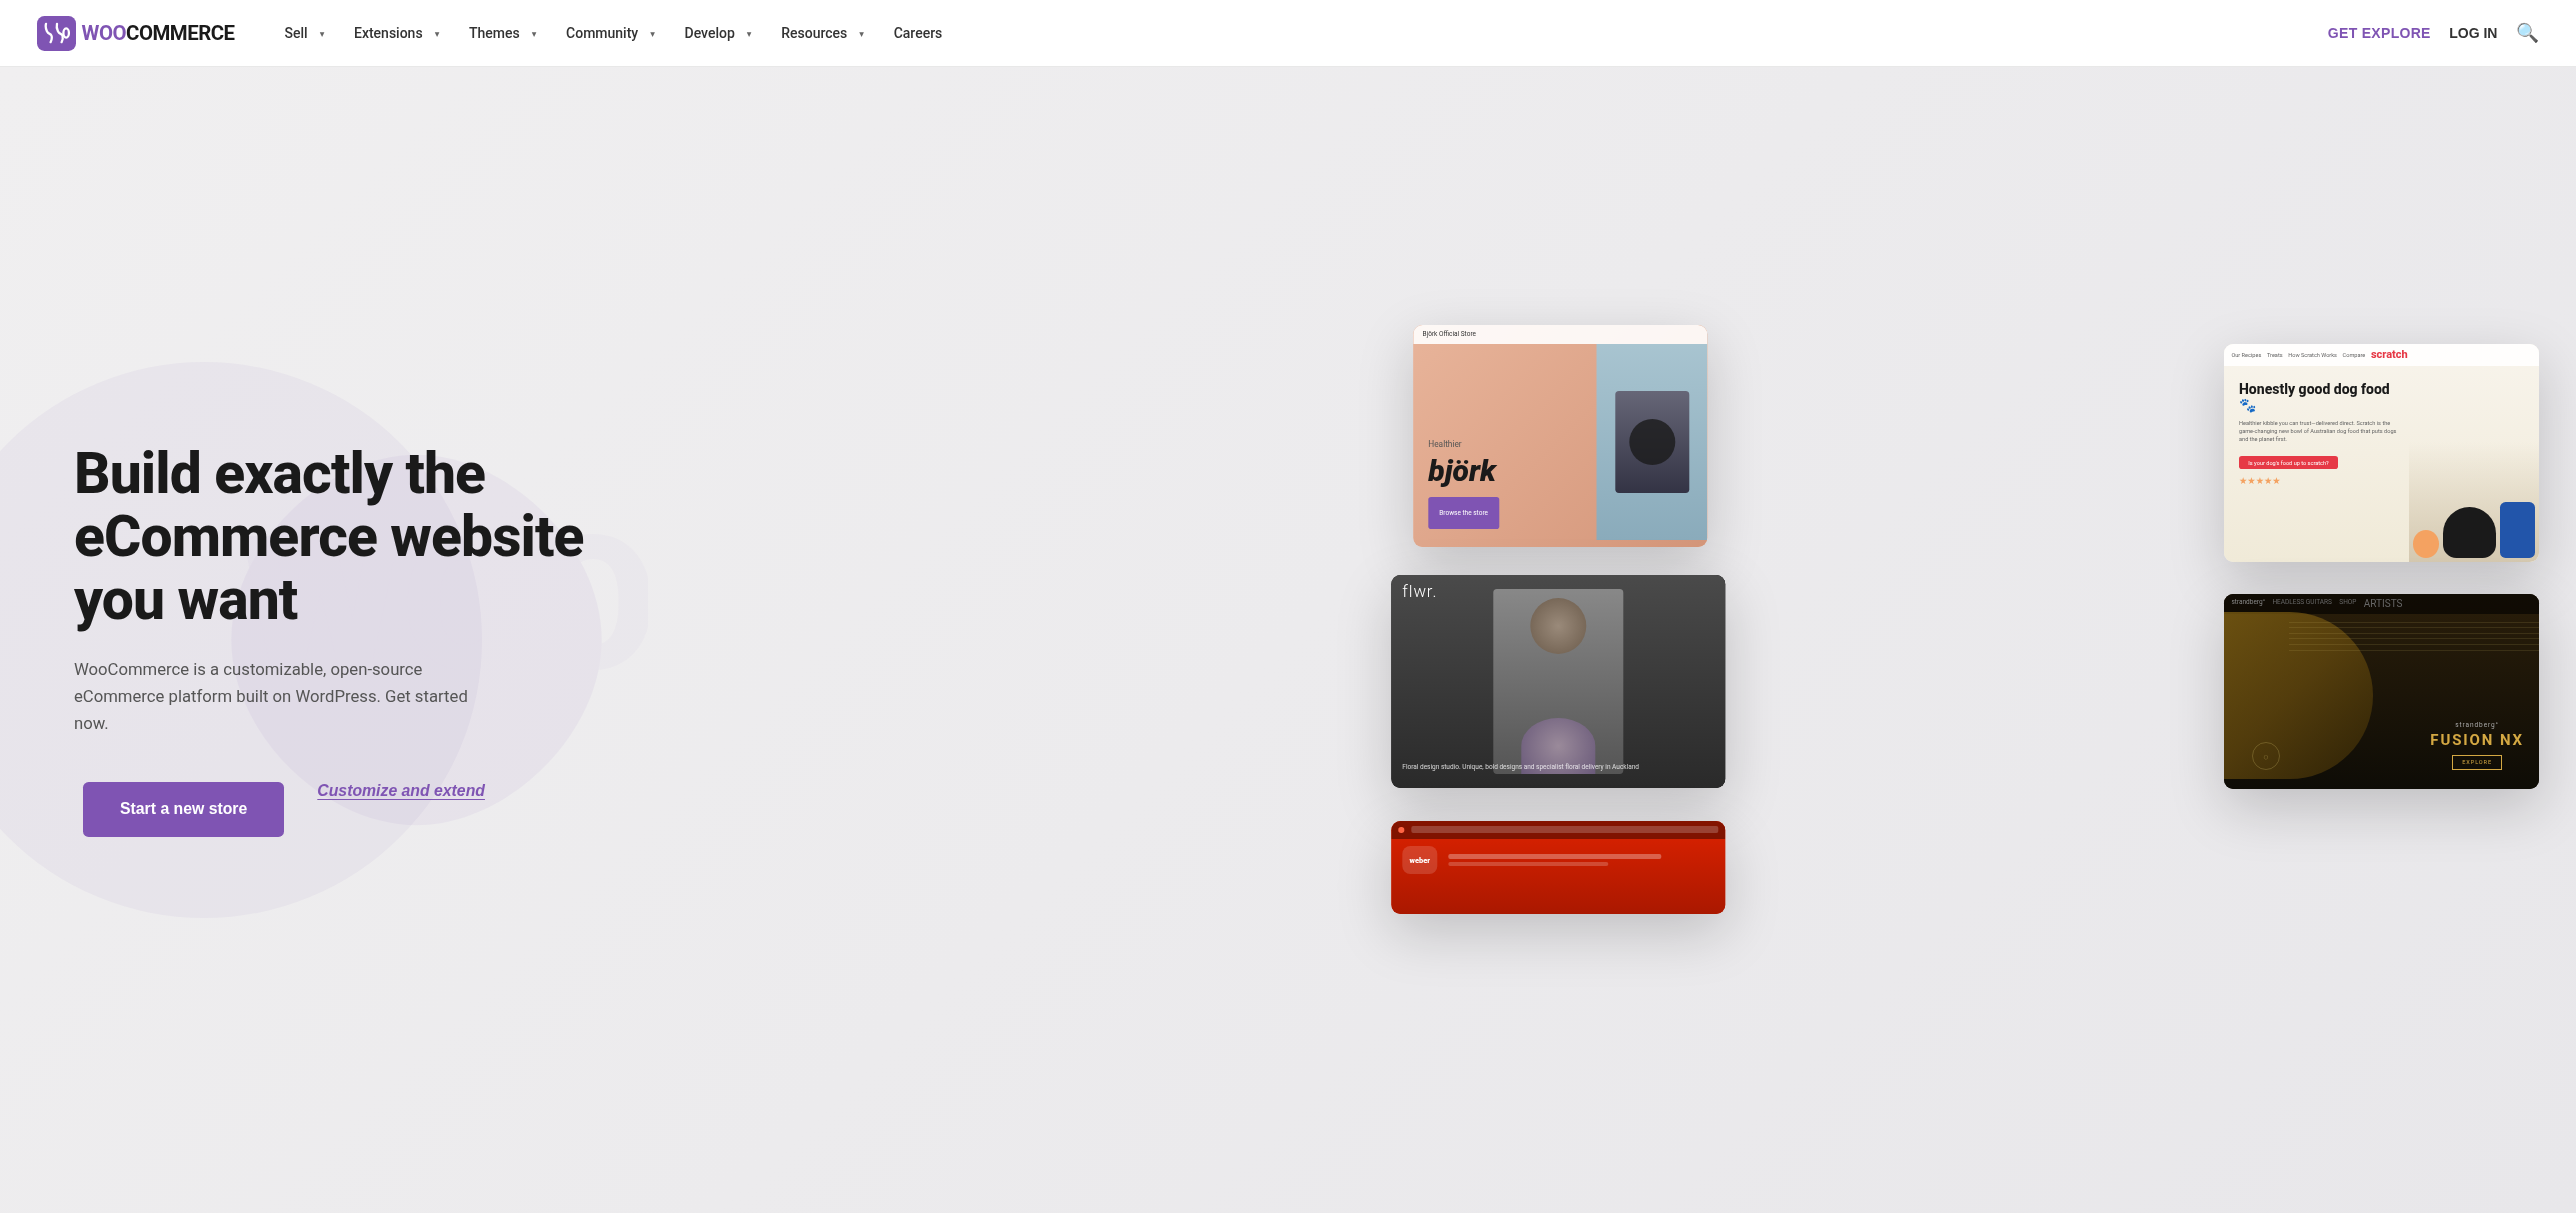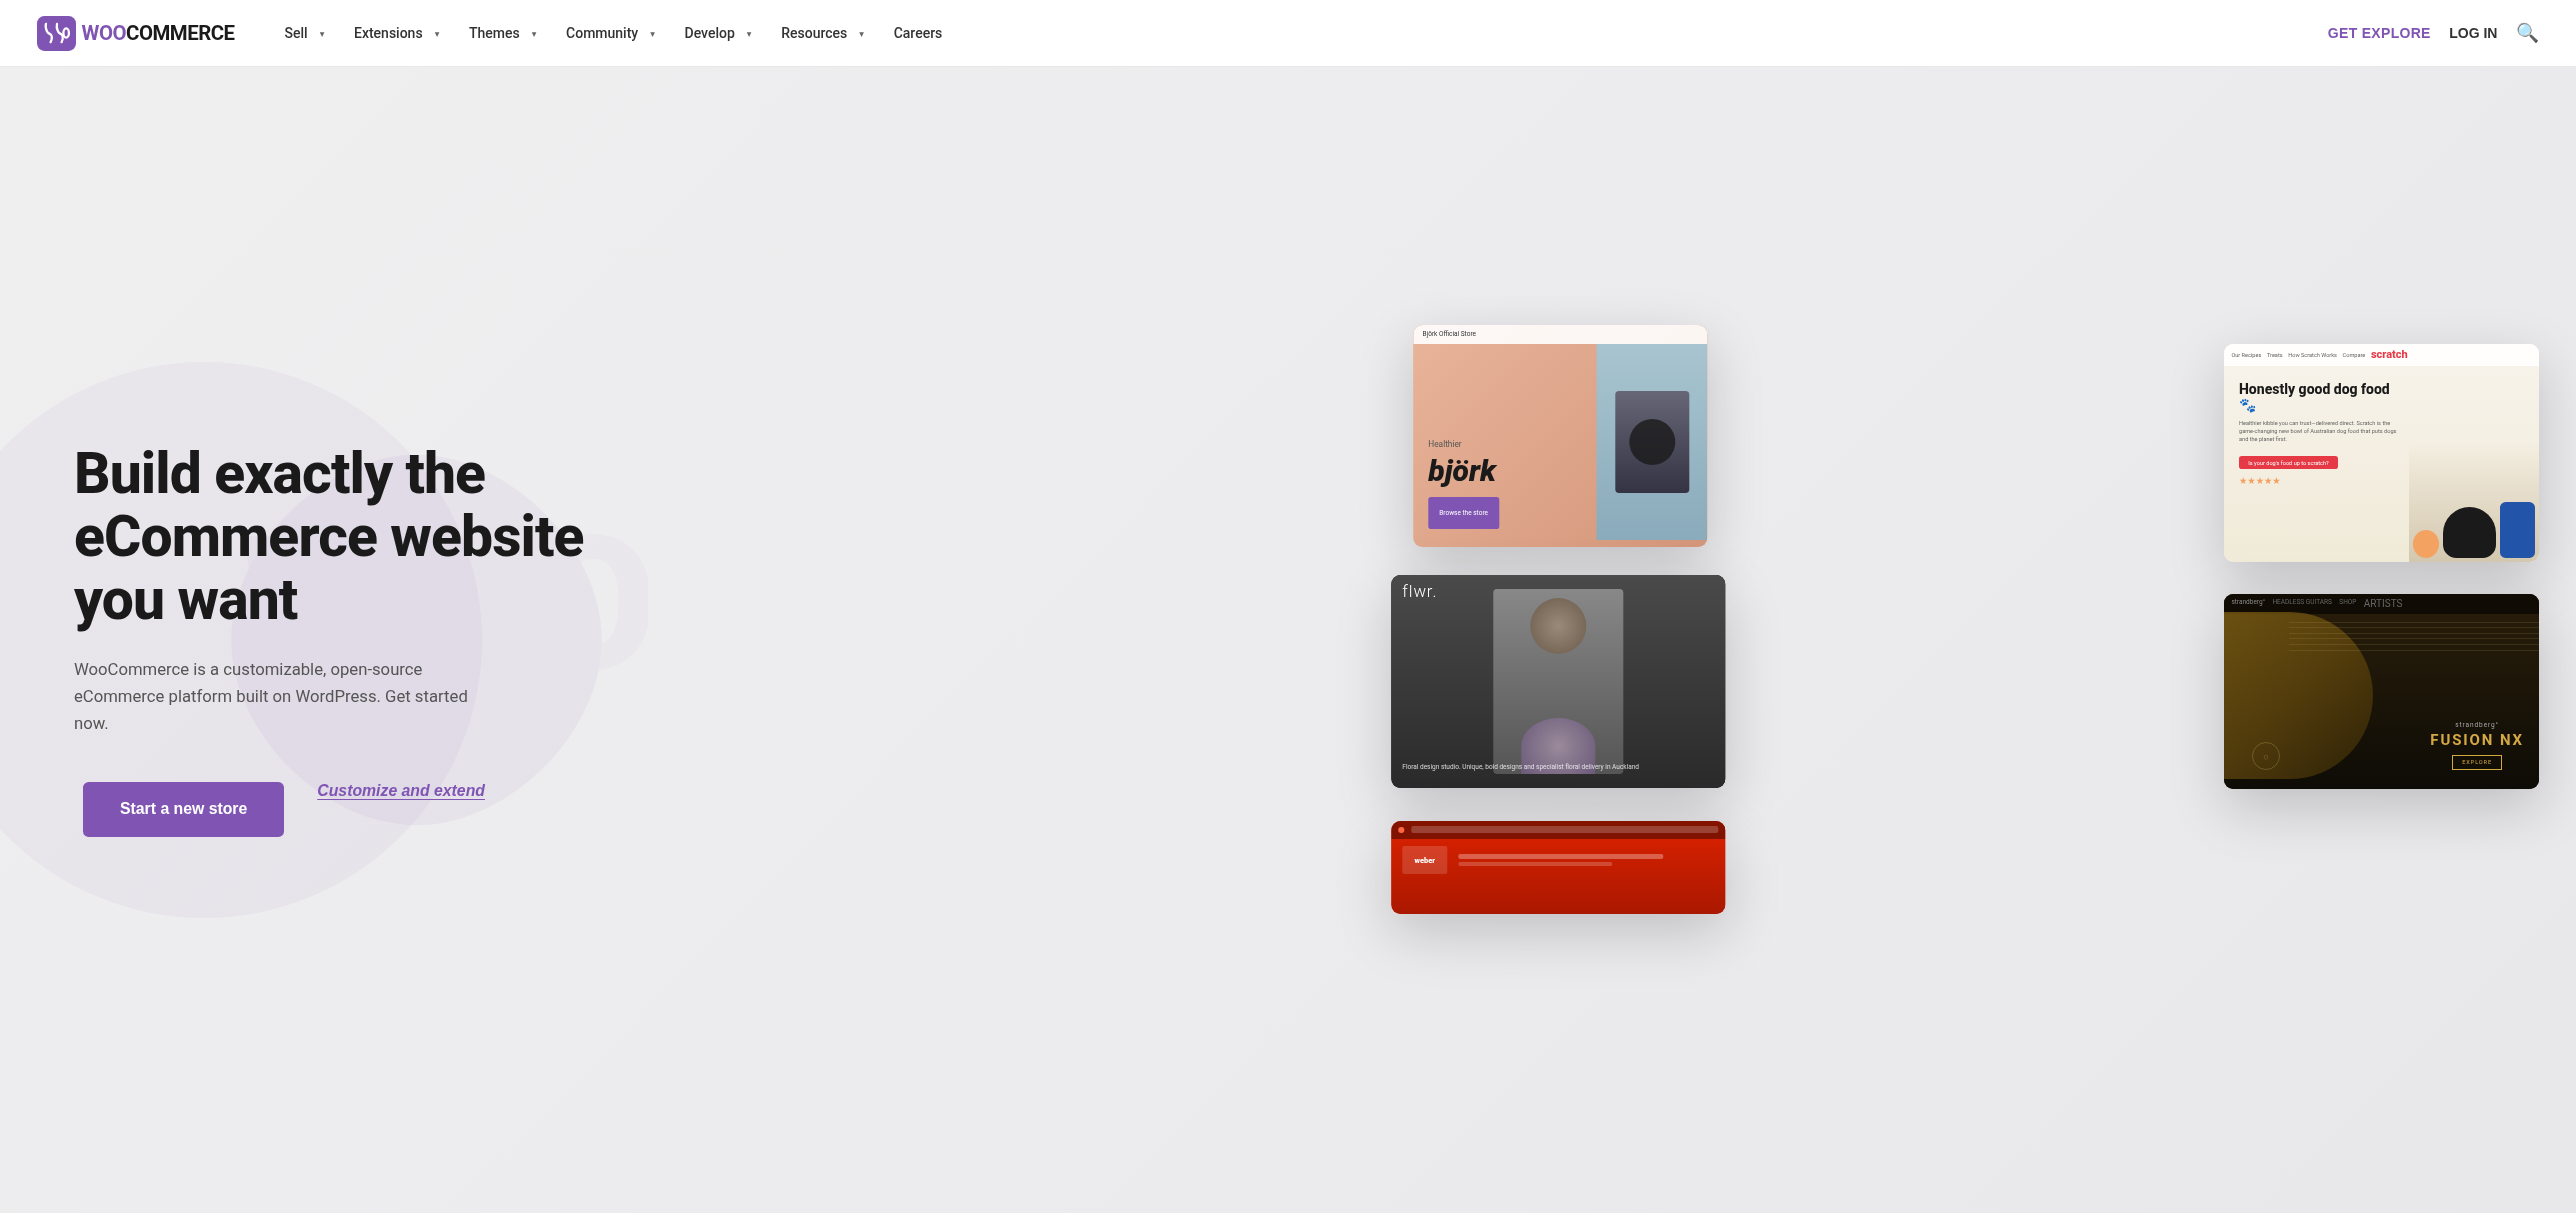--- a/index.html
+++ b/index.html
@@ -617,21 +617,21 @@
         </div>
       </div>
 
       <div class="screenshot ss-weber">
         <div class="ss-weber-inner">
           <div class="ss-weber-header">
             <div class="ss-weber-dot"></div>
             <div style="flex:1;background:rgba(255,255,255,0.2);height:7.4px;border-radius:1.9px;"></div>
           </div>
           <div class="ss-weber-content">
-            <div style="width:45px;height:28px;background:rgba(255,255,255,0.15);border-radius:2px;display:flex;align-items:center;justify-content:center;">
+            <div style="width:35px;height:28px;background:rgba(255,255,255,0.15);border-radius:8px;display:flex;align-items:center;justify-content:center;">
               <span style="color:white;font-size:7.4px;font-weight:900;">weber</span>
             </div>
             <div style="flex:1;display:flex;flex-direction:column;gap:2.8px;">
               <div style="height:4.6px;background:rgba(255,255,255,0.3);border-radius:1.9px;width:80%;"></div>
               <div style="height:4.6px;background:rgba(255,255,255,0.2);border-radius:1.9px;width:60%;"></div>
             </div>
           </div>
         </div>
       </div>
 

